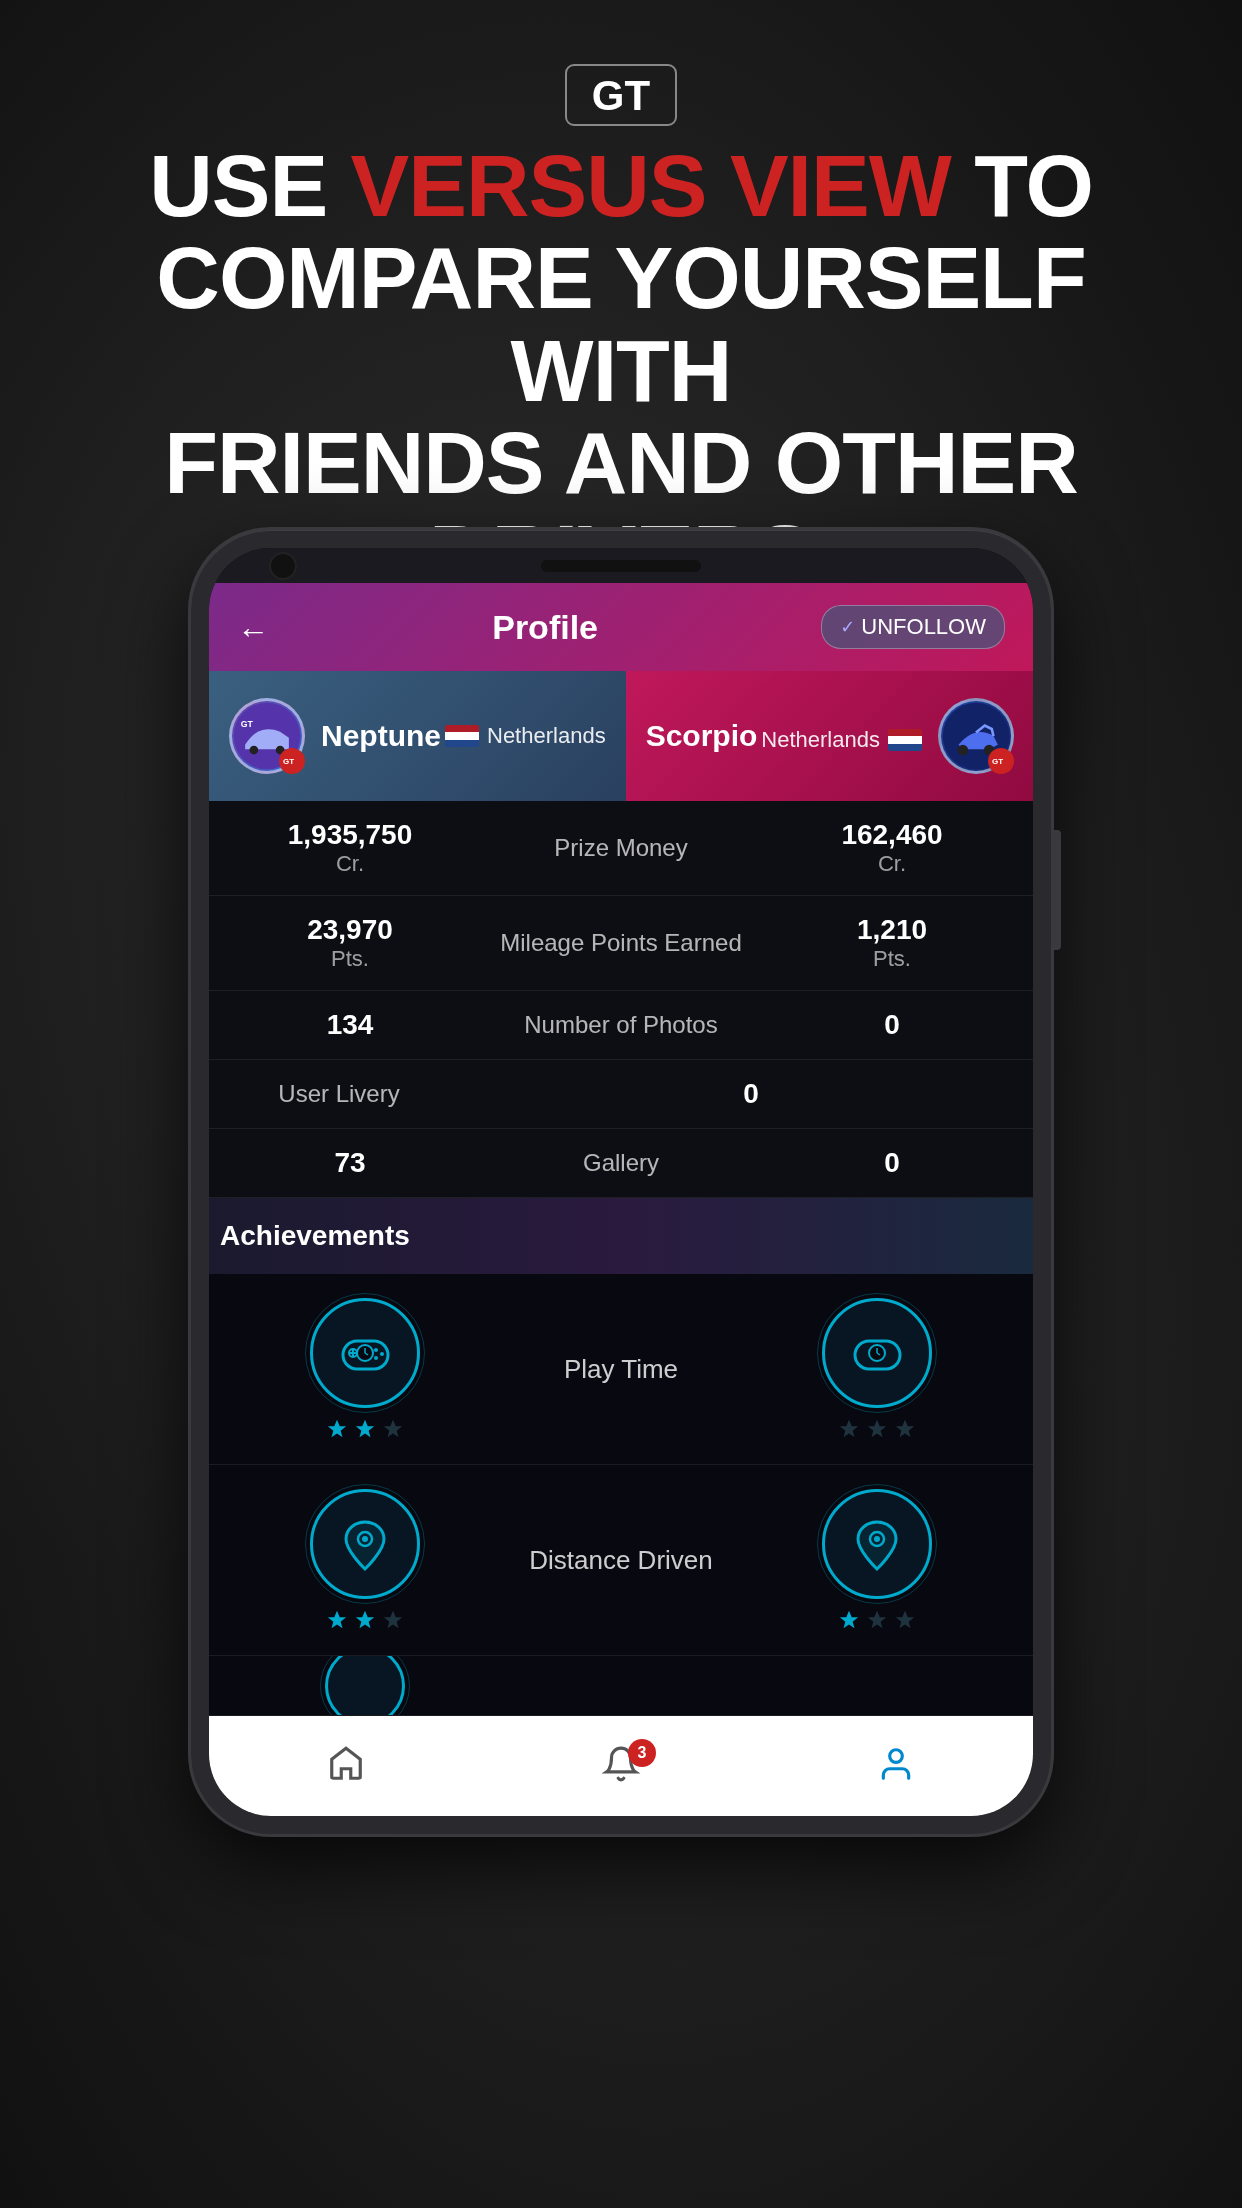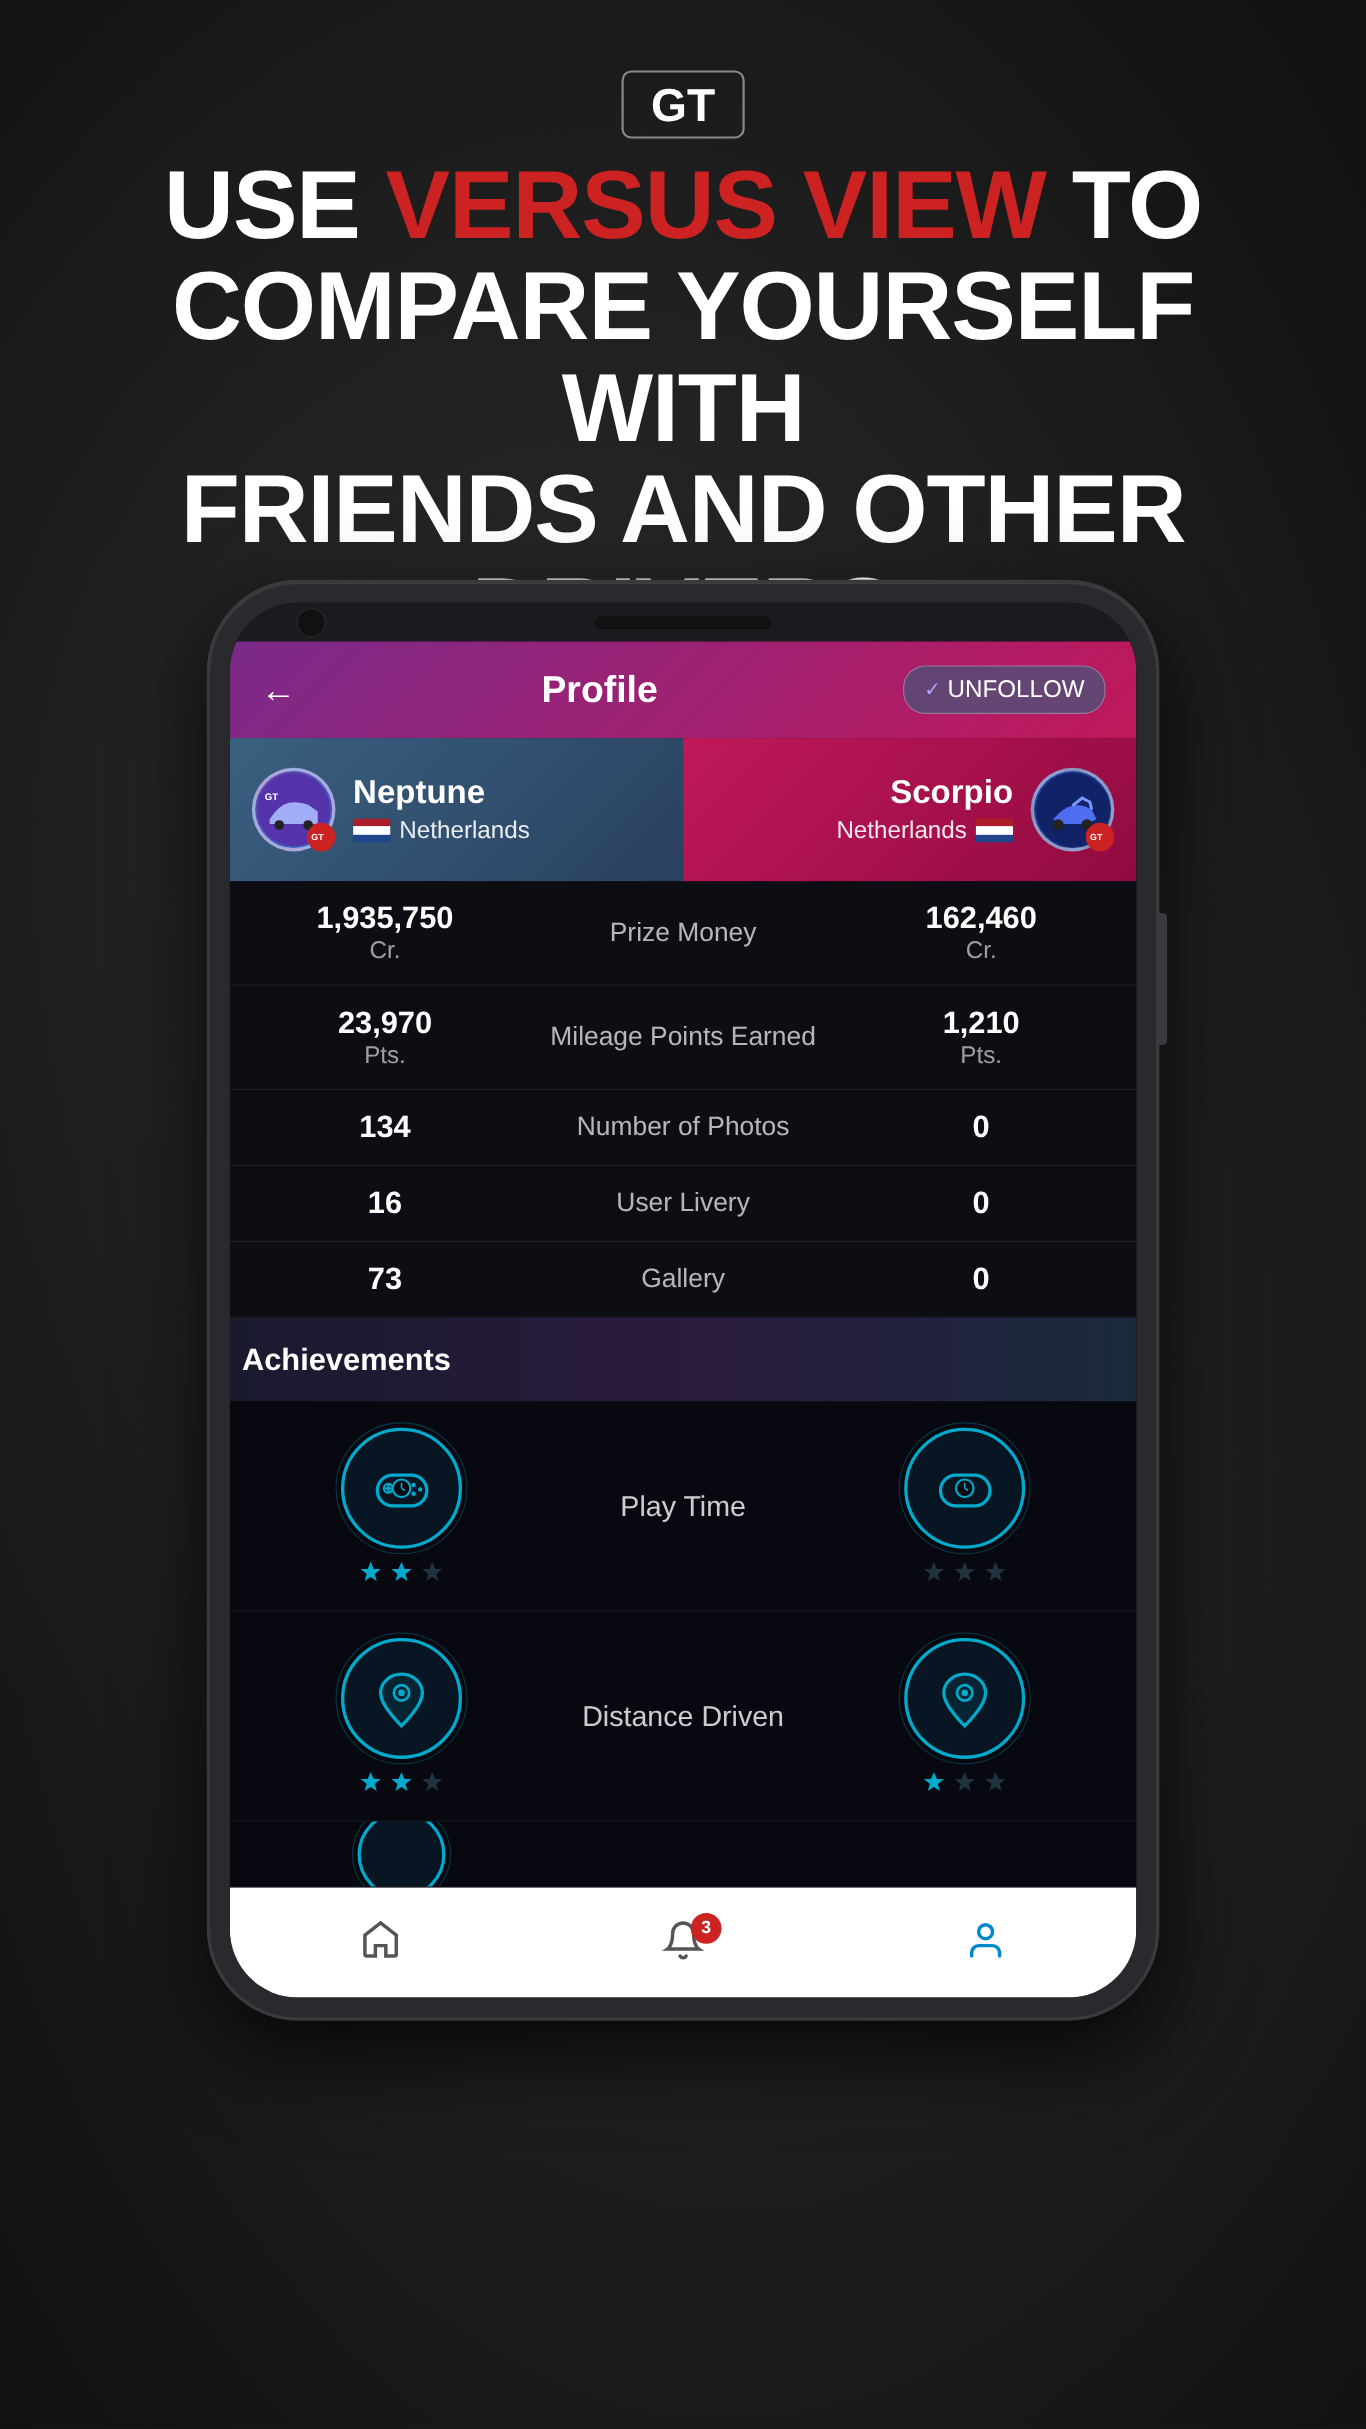--- a/index.html
+++ b/index.html
@@ -193,21 +193,20 @@
       display: flex;
       align-items: center;
       justify-content: center;
       flex-shrink: 0;
     }
     .player-avatar-right {
       background: linear-gradient(135deg, #2244aa, #112266);
     }
     .player-info {
       display: flex;
-      flex-direction: column;
       gap: 4px;
     }
     .player-name {
       color: white;
       font-size: 30px;
       font-weight: 700;
     }
     .player-country {
       display: flex;
       align-items: center;
@@ -527,23 +526,20 @@
             <div class="stat-left-val">
               <div class="stat-val-main">134</div>
             </div>
             <div class="stat-label-center">Number of Photos</div>
             <div class="stat-right-val">
               <div class="stat-val-main">0</div>
             </div>
           </div>
 
           <div class="stat-row">
-            <div class="stat-left-val">
-              <div class="stat-val-main">16</div>
-            </div>
             <div class="stat-label-center">User Livery</div>
             <div class="stat-right-val">
               <div class="stat-val-main">0</div>
             </div>
           </div>
 
           <div class="stat-row">
             <div class="stat-left-val">
               <div class="stat-val-main">73</div>
             </div>

